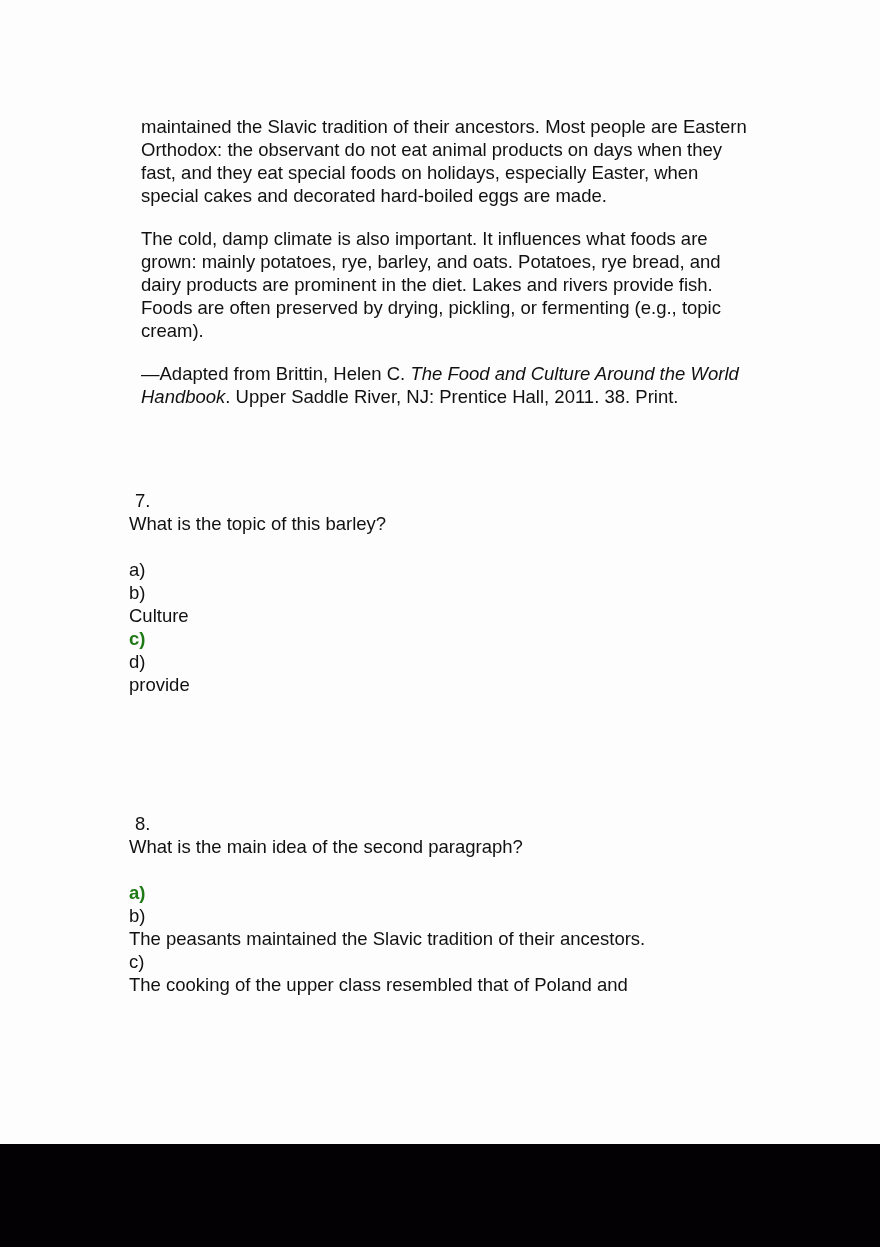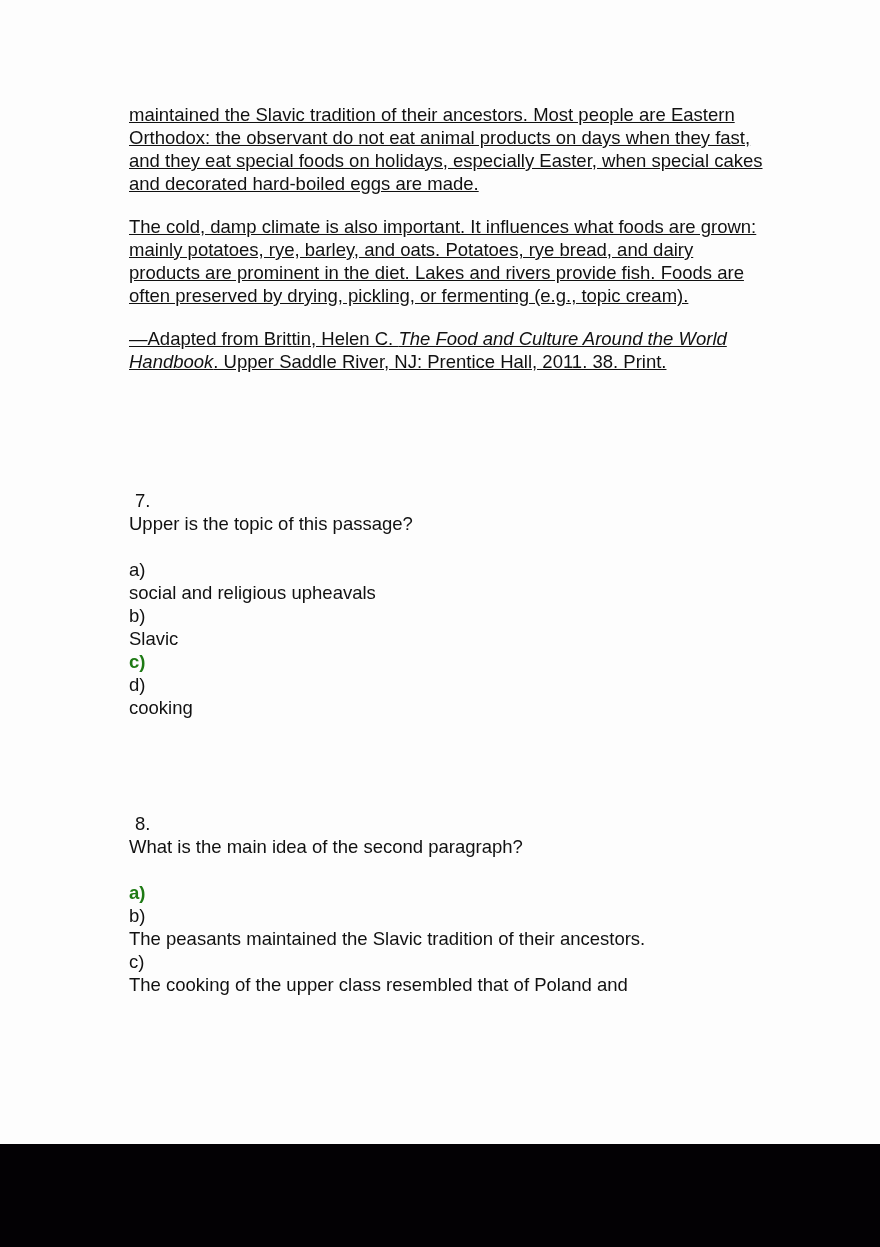--- a/index.html
+++ b/index.html
@@ -20,21 +20,21 @@
     .content {
       position: absolute;
       left: 129px;
       top: 103px;
       width: 640px;
       font-family: "Liberation Sans", sans-serif;
       font-size: 18.5px;
       line-height: 23px;
       color: #111111;
     }
-    p { margin: 0; text-decoration: underline; }
+    p { margin: 12px; }
     .para { margin-bottom: 20px; }
     .citation { margin-bottom: 0; }
     .italic { font-style: italic; }
     .qblock { position: absolute; left: 0; width: 640px; }
     .qnum { padding-left: 6px; }
     .gap { height: 23px; }
     .correct { color: #1e7a14; font-weight: bold; }
     .bottom-bar {
       position: absolute;
       left: 0;
@@ -49,29 +49,28 @@
 
 <div class="page">
   <div class="content">
 
     <p class="para">maintained the Slavic tradition of their ancestors. Most people are Eastern Orthodox: the observant do not eat animal products on days when they fast, and they eat special foods on holidays, especially Easter, when special cakes and decorated hard-boiled eggs are made.</p>
     <p class="para">The cold, damp climate is also important. It influences what foods are grown: mainly potatoes, rye, barley, and oats. Potatoes, rye bread, and dairy products are prominent in the diet. Lakes and rivers provide fish. Foods are often preserved by drying, pickling, or fermenting (e.g., topic cream).</p>
     <p class="citation"><span>—Adapted from Brittin, Helen C. </span><span class="italic">The Food and Culture Around the World Handbook</span><span>. Upper Saddle River, NJ: Prentice Hall, 2011. 38. Print.</span></p>
 
     <div class="qblock" style="top:386px;">
       <div class="qnum">7.</div>
-      <div>Upper is the topic of this passage?</div>
+      <div>What is the topic of this barley?</div>
       <div class="gap"></div>
       <div>a)</div>
-      <div>social and religious upheavals</div>
       <div>b)</div>
-      <div>Slavic</div>
+      <div>Culture</div>
       <div class="correct">c)</div>
       <div>d)</div>
-      <div>cooking</div>
+      <div>provide</div>
     </div>
 
     <div class="qblock" style="top:709px;">
       <div class="qnum">8.</div>
       <div>What is the main idea of the second paragraph?</div>
       <div class="gap"></div>
       <div class="correct">a)</div>
       <div>b)</div>
       <div>The peasants maintained the Slavic tradition of their ancestors.</div>
       <div>c)</div>

